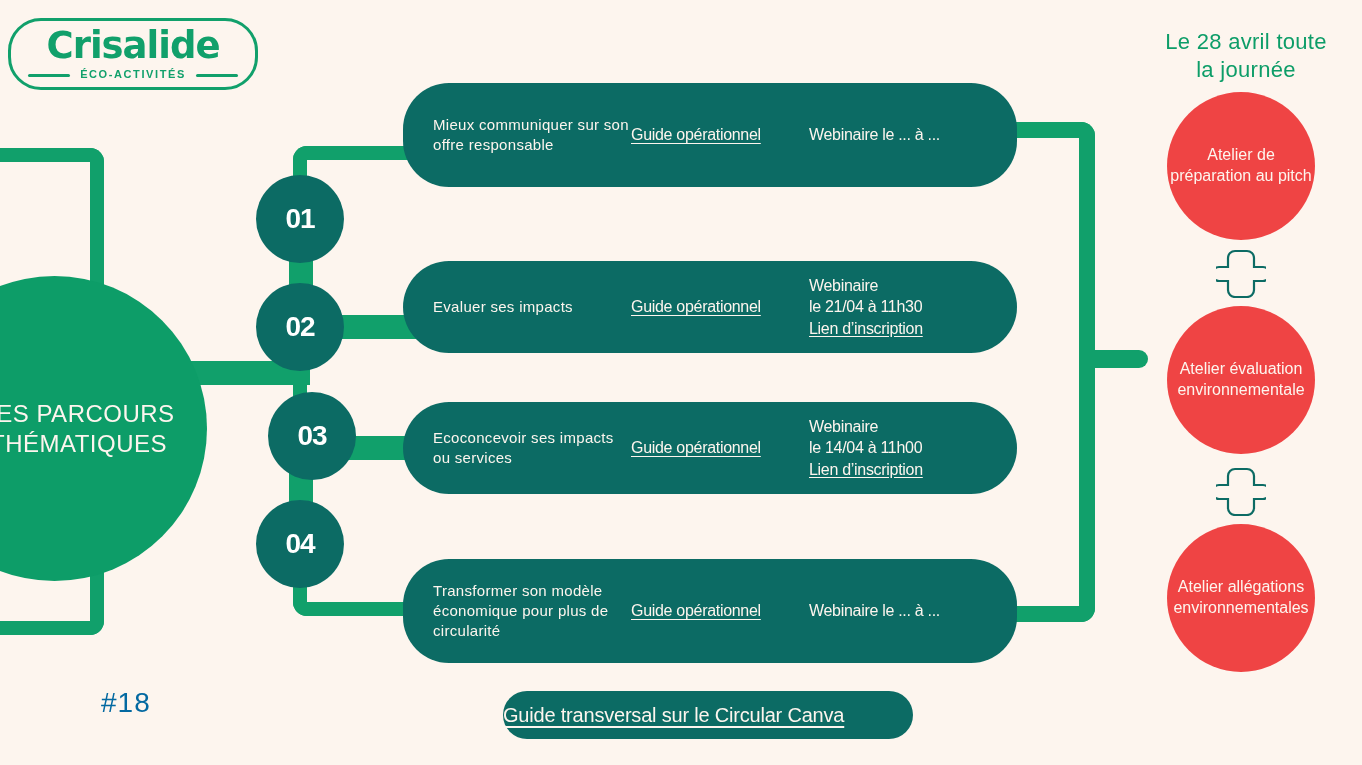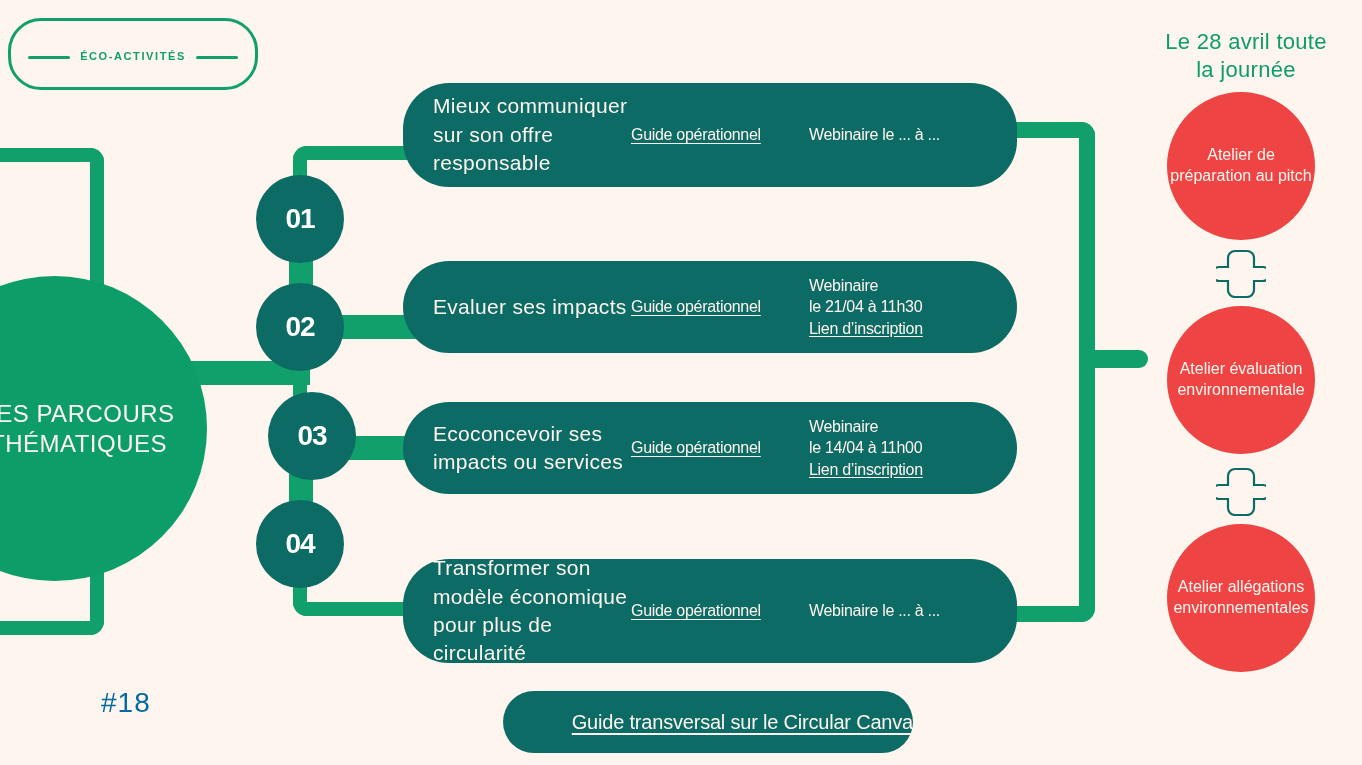--- a/index.html
+++ b/index.html
@@ -95,41 +95,41 @@
     display:flex;align-items:center;
     color:#FDF5EE;
   }
   .pill1{top:83px;height:104px;}
   .pill2{top:261px;height:92px;}
   .pill3{top:402px;height:92px;}
   .pill4{top:559px;height:104px;}
 
   .pill-title{
     width:228px;padding-left:30px;box-sizing:border-box;
-    font-size:21px;line-height:1.35;letter-spacing:.3px;
+    font-size:15px;line-height:1.35;letter-spacing:.3px;
     font-family:"Liberation Sans", sans-serif;
   }
   .pill-guide{
     width:140px;font-size:16px;text-decoration:underline;
     text-underline-offset:3px;white-space:nowrap;letter-spacing:-.3px;
     font-family:"Liberation Sans", sans-serif;cursor:pointer;
   }
   .pill-web{
     margin-left:38px;font-size:16px;line-height:1.35;letter-spacing:-.3px;
     font-family:"Liberation Sans", sans-serif;
   }
   .pill-web .lien{
     display:inline-block;text-decoration:underline;text-underline-offset:2px;cursor:pointer;
   }
 
   
   .cta{
-    position:absolute;left:503px;top:691px;width:410px;height:62px;
+    position:absolute;left:503px;top:691px;width:410px;height:48px;
     background:#0C6B64;border-radius:34px;
-    display:flex;align-items:center;justify-content:flex-end;
+    display:flex;align-items:center;justify-content:flex-start;
   }
   .cta-label{
     color:#FDF5EE;font-size:20px;text-decoration:underline;text-underline-offset:4px;
     letter-spacing:-.2px;font-family:"Liberation Sans", sans-serif;cursor:pointer;
   }
 
   
   .pagenum{
     position:absolute;left:101px;top:687px;
     color:#0369a1;font-size:28px;letter-spacing:1px;
@@ -154,20 +154,21 @@
   .plus{position:absolute;left:1216px;width:50px;height:50px;}
   .p1{top:248px;}
   .p2{top:466px;}
 </style>
 </head>
 <body>
 
 <div class="stage">
 
   <div class="logo">
+    <div class="logo-word">Crisalide</div>
     <div class="logo-sub">ÉCO-ACTIVITÉS</div>
   </div>
 
   <div class="left-frame"></div>
 
   <div class="lbracket"></div>
   <div class="bar hub-stub"></div>
   <div class="bar v-01-02"></div>
   <div class="bar stub-02"></div>
   <div class="bar stub-03"></div>

